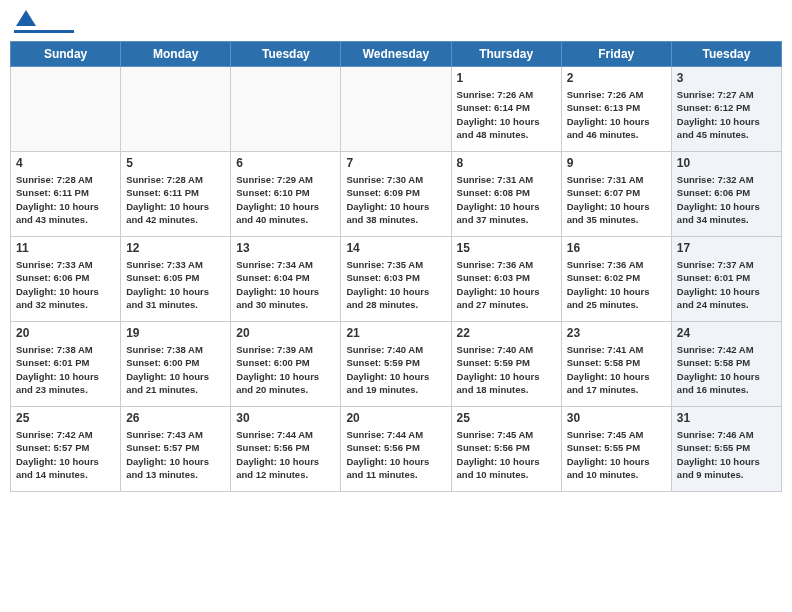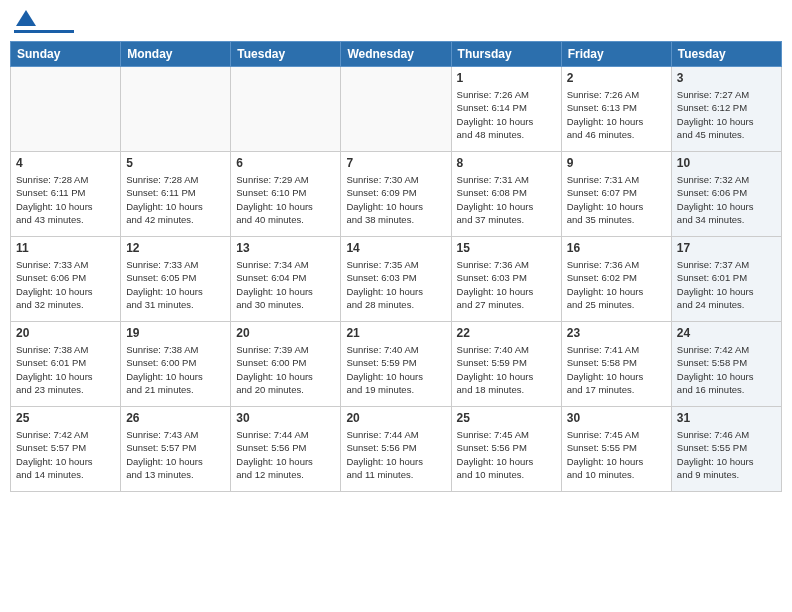--- a/index.html
+++ b/index.html
@@ -67,21 +67,21 @@
       width: 100%;
       border-collapse: collapse;
       border: 1px solid #ccc;
     }
     .calendar th {
       background: #2c6fad;
       color: #fff;
       font-size: 12px;
       font-weight: bold;
       padding: 5px 6px;
-      text-align: left;
+      text-align: center;
       border: 1px solid #5a92c8;
     }
     .calendar td {
       border: 1px solid #ccc;
       vertical-align: top;
       padding: 4px 5px;
       font-size: 10px;
       color: #333;
       width: calc(100% / 7);
       min-height: 80px;
@@ -95,20 +95,21 @@
     .day-number {
       font-size: 12px;
       font-weight: bold;
       color: #333;
       margin-bottom: 3px;
     }
     .day-info {
       font-size: 9.5px;
       line-height: 1.4;
       color: #333;
+      font-weight: bold;
     }
     tr.week-row td {
       height: 85px;
     }
   </style>
 </head>
 <body>
 
 <div class="header-area">
   <div class="logo">

